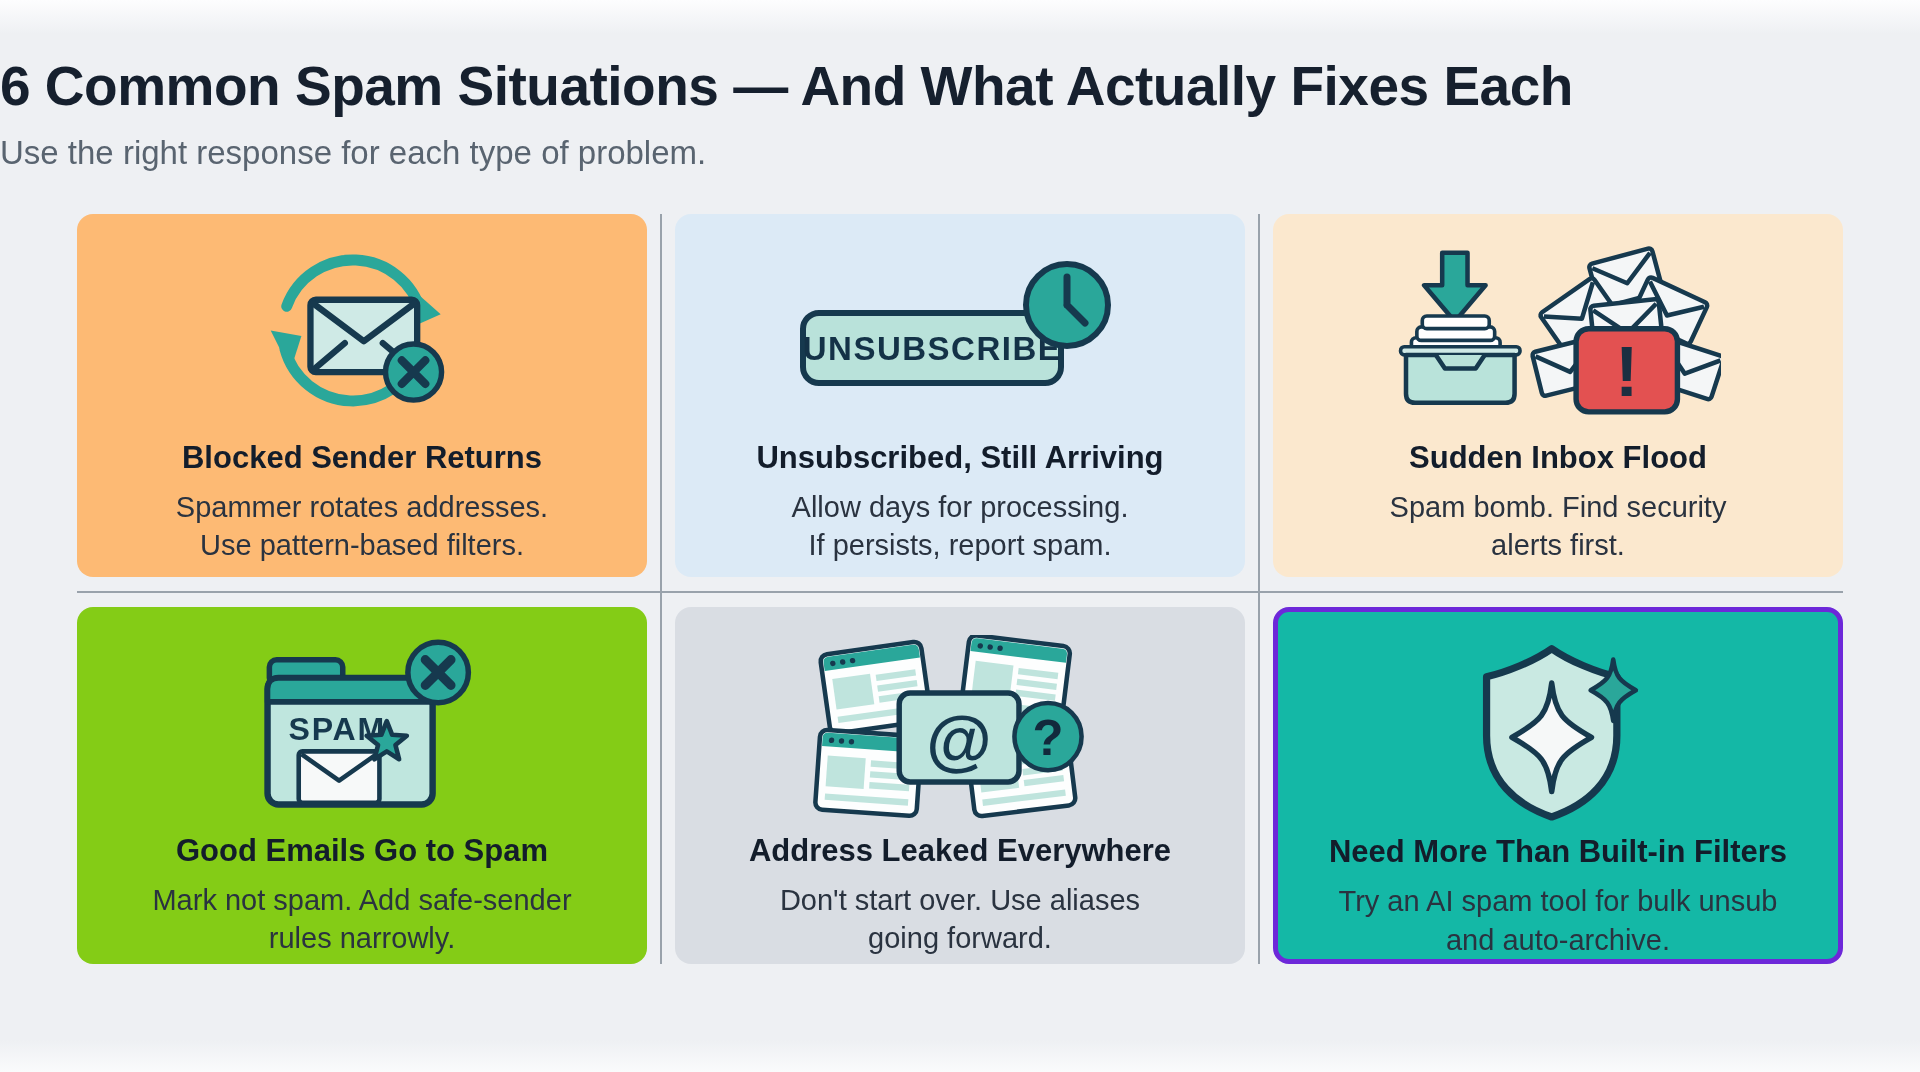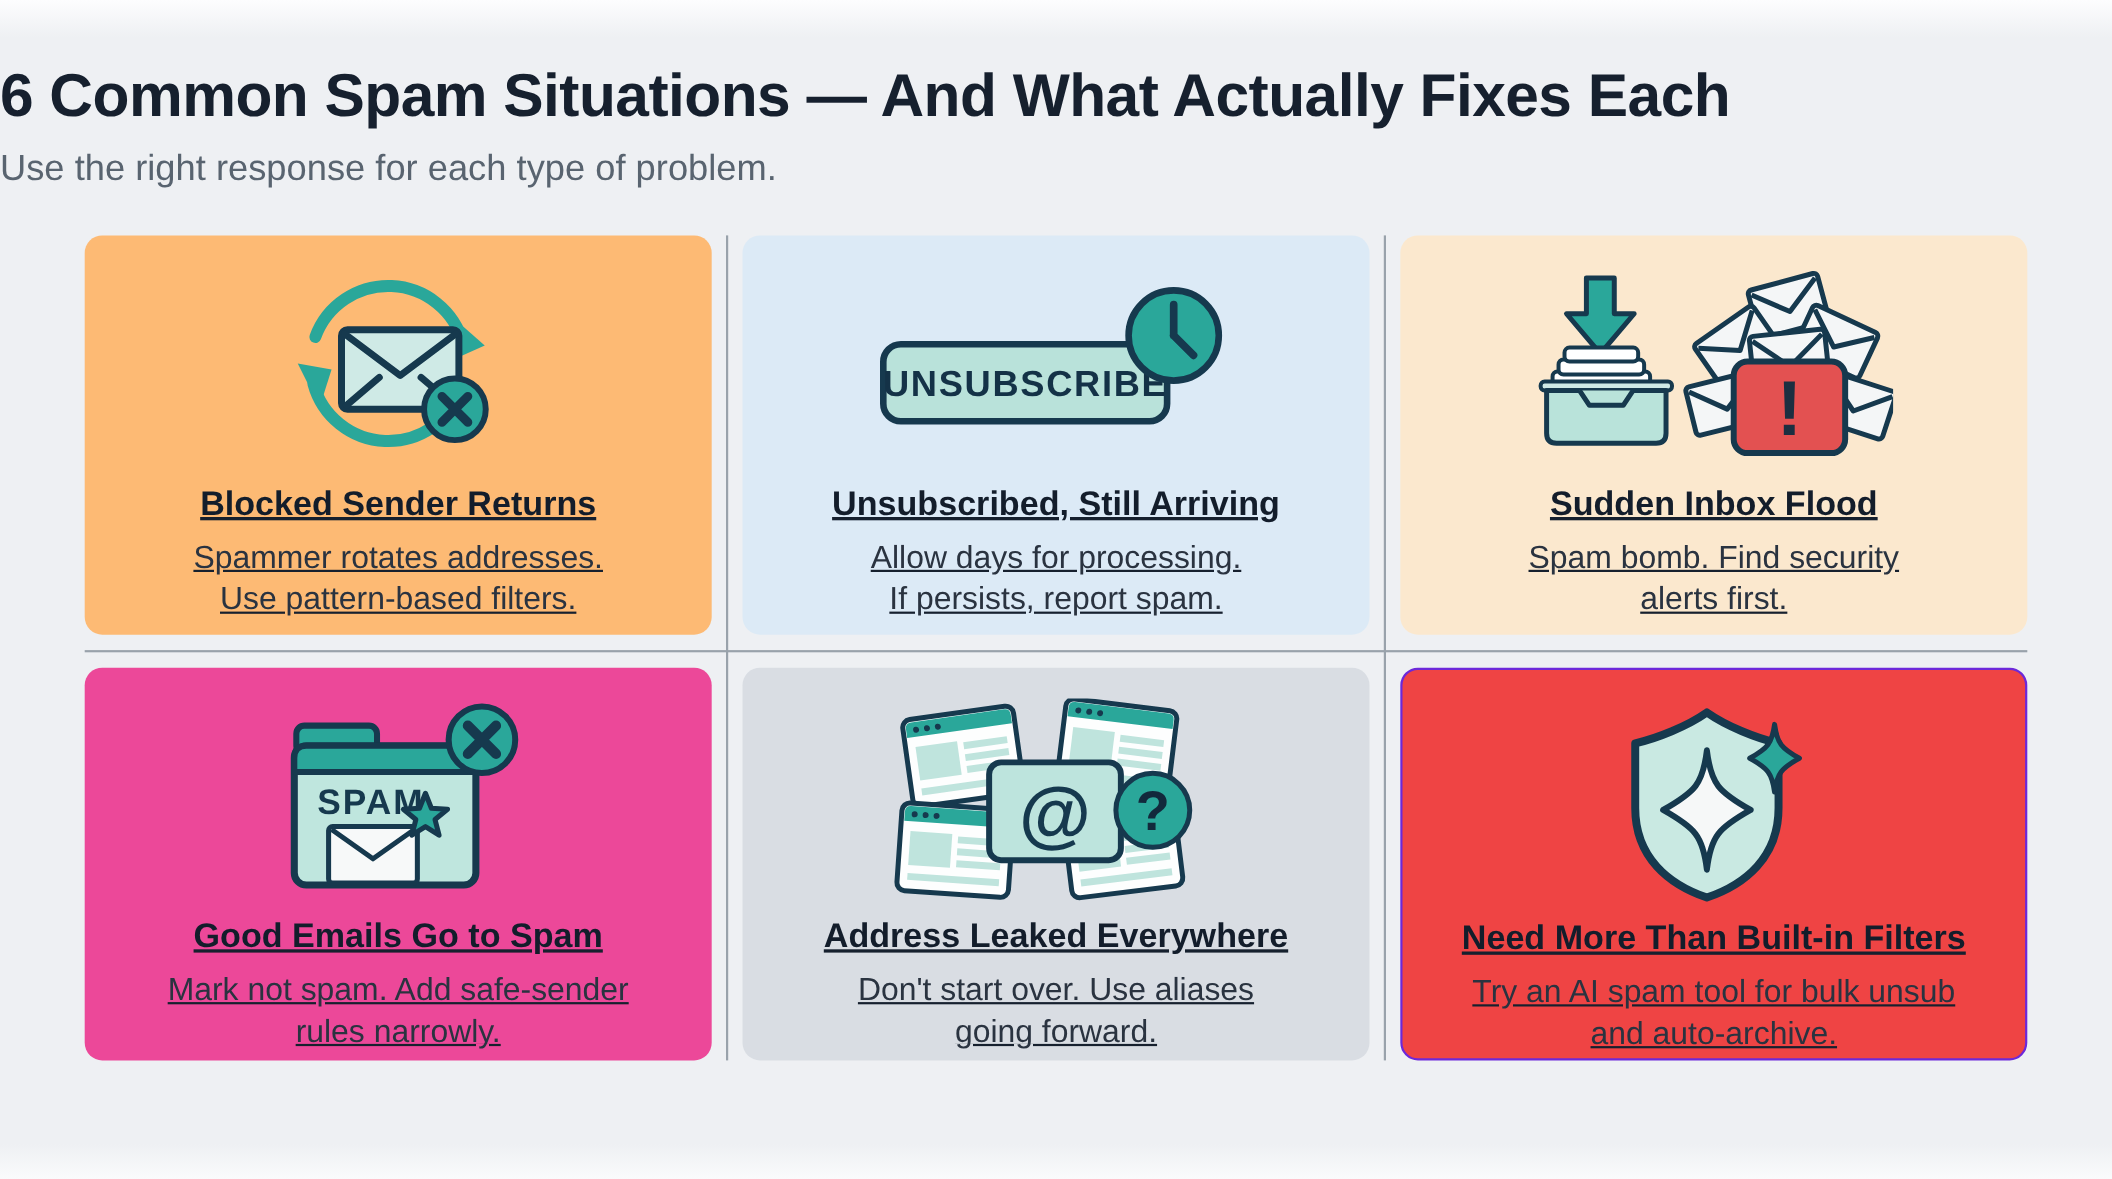--- a/index.html
+++ b/index.html
@@ -22,28 +22,28 @@
     grid-template-rows:363px 357px;column-gap:28px;row-gap:30px;
   }
   .divider{position:absolute;background:#99a2ab;}
   .divider.v{top:0;bottom:0;width:2px;}
   .divider.v1{left:583px;}
   .divider.v2{left:1181px;}
   .divider.h{left:0;right:0;height:2px;top:377px;}
   .card{
     position:relative;z-index:1;border-radius:16px;box-sizing:border-box;
     display:flex;flex-direction:column;align-items:center;
-    padding:24px 18px 0;text-align:center;text-decoration:underline;
+    padding:24px 18px 0;text-align:center;
   }
   .c1{background:#fdba74;}
   .c2{background:#dceaf6;}
   .c3{background:#fbe8ce;}
-  .c4{background:#ec4899;}
+  .c4{background:#84cc16;}
   .c5{background:#d9dde3;}
-  .c6{background:#ef4444;border:2px solid #6d28d9;}
+  .c6{background:#14b8a6;border:5px solid #6d28d9;}
   .icon-wrap{height:194px;display:flex;align-items:center;justify-content:center;}
   .card h2{margin:8px 0 0;font-size:31px;font-weight:700;color:#131d2b;}
   .card p{margin:12px 0 0;font-size:29px;line-height:1.32;color:#2a3340;}
   svg text{font-family:"Liberation Sans", sans-serif;font-weight:bold;}
 </style>
 </head>
 <body>
 
 <div class="page">
   <header>

